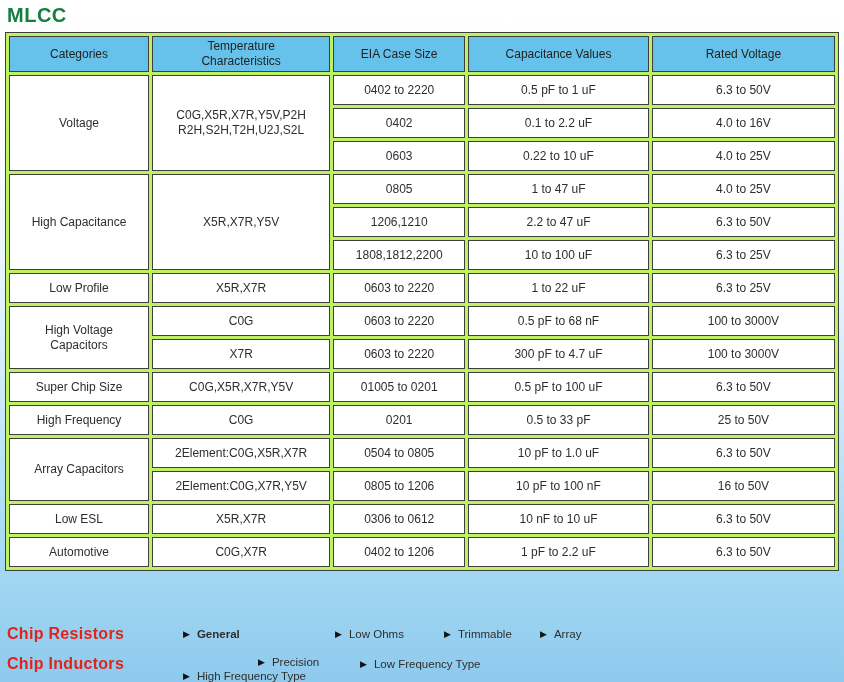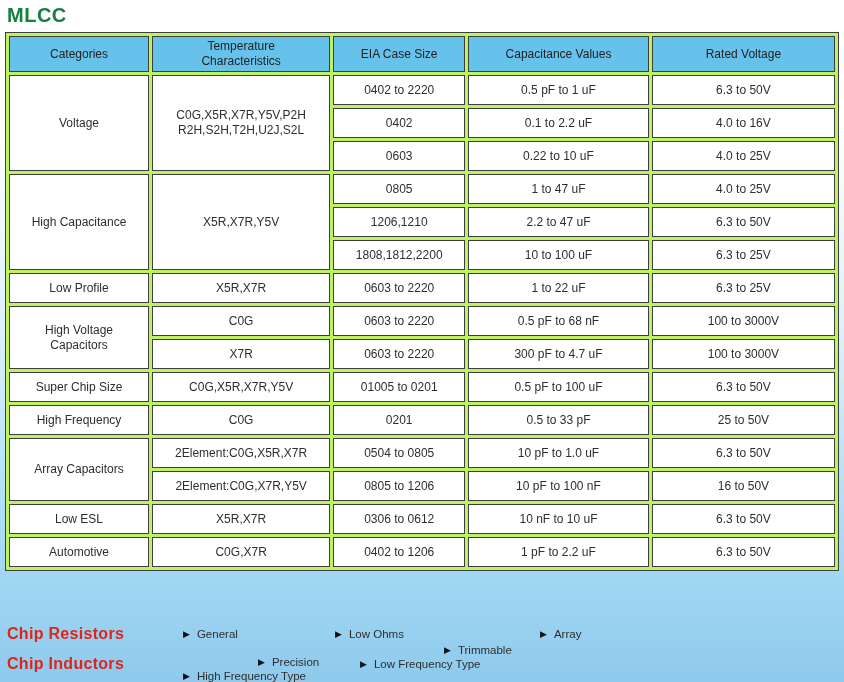--- a/index.html
+++ b/index.html
@@ -189,24 +189,24 @@
             <td>0402 to 1206</td>
             <td>1 pF to 2.2 uF</td>
             <td>6.3 to 50V</td>
           </tr>
         </tbody>
     </table>
   </div>
 
   <div class="footer-row resistors" id="footer-row-0">
       <div class="footer-label">Chip Resistors</div>
-      <span class="footer-item" style="left: 183px;"><span class="bullet">▶</span><span>General</span></span>
+      <span class="footer-item" style="left: 183px; font-weight: bold;"><span class="bullet">▶</span><span>General</span></span>
       <span class="footer-item" style="left: 258px; margin-top: 28px;"><span class="bullet">▶</span><span>Precision</span></span>
       <span class="footer-item" style="left: 335px;"><span class="bullet">▶</span><span>Low Ohms</span></span>
-      <span class="footer-item" style="left: 444px; margin-top: 16px;"><span class="bullet">▶</span><span>Trimmable</span></span>
+      <span class="footer-item" style="left: 444px;"><span class="bullet">▶</span><span>Trimmable</span></span>
       <span class="footer-item" style="left: 540px;"><span class="bullet">▶</span><span>Array</span></span>
     </div>
   <div class="footer-row inductors" id="footer-row-1">
       <div class="footer-label">Chip Inductors</div>
       <span class="footer-item" style="left: 183px; margin-top: 12px;"><span class="bullet">▶</span><span>High Frequency Type</span></span>
       <span class="footer-item" style="left: 360px;"><span class="bullet">▶</span><span>Low Frequency Type</span></span>
       <span class="footer-item" style="left: 535px; margin-top: 41px;"><span class="bullet">▶</span><span>Power Indutor</span></span>
     </div>
 
 </div>

